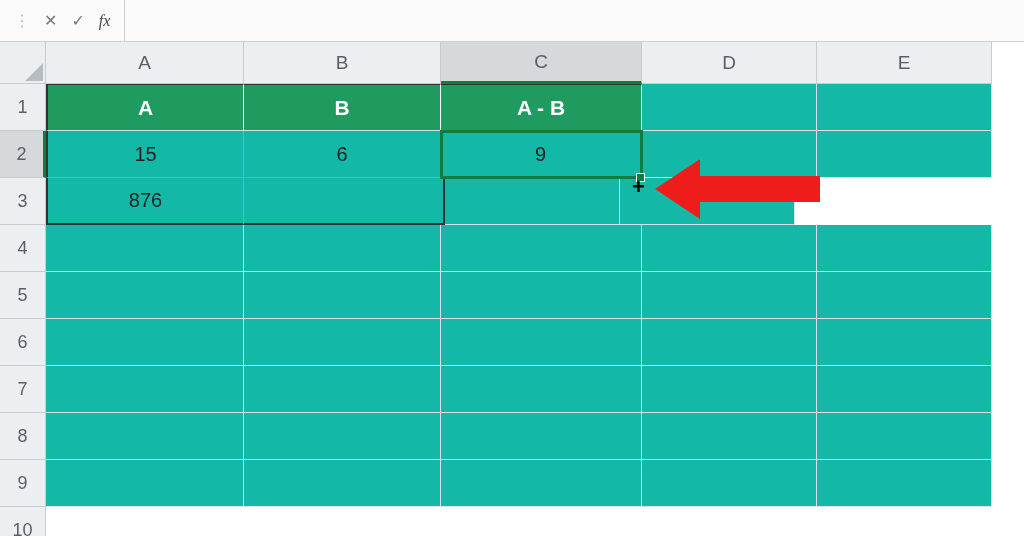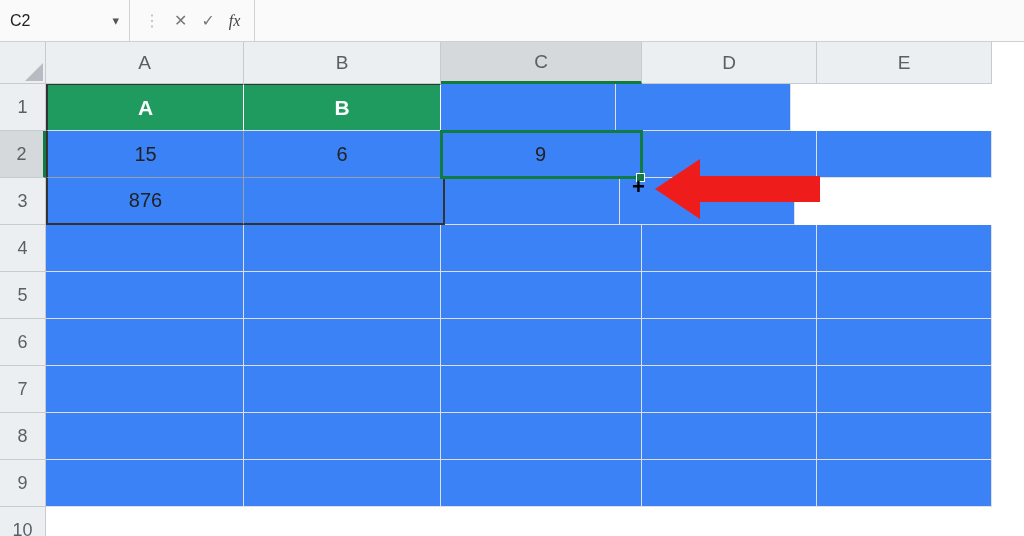--- a/index.html
+++ b/index.html
@@ -120,21 +120,21 @@
   .row { display: flex; }
   .cell {
     height: 47px;
     border-right: 1px solid #dcdfe4;
     border-bottom: 1px solid #dcdfe4;
     display: flex;
     align-items: center;
     justify-content: center;
     font-size: 19px;
     position: relative;
-    background: #3b82f6;
+    background: #14b8a6;
   }
   
   .hdr {
     background: #1f9b5f;
     color: #fff;
     font-weight: 700;
     font-size: 21px;
     border-right: 1px solid #fff;
   }
   .hdr:last-child { border-right: 2px solid #333; }
@@ -172,24 +172,20 @@
   }
   .arrow {
     position: absolute;
     z-index: 6;
   }
 </style>
 </head>
 <body>
 
 <div class="formula-bar">
-  <div class="namebox">
-    <span>C2</span>
-    <span class="chev">▾</span>
-  </div>
   <div class="fbar-btns">
     <span class="sep">⋮</span>
     <span>✕</span>
     <span>✓</span>
     <span class="fx">fx</span>
   </div>
 </div>
 
 <div class="sheet">
   <div class="corner">
@@ -214,20 +210,21 @@
       <div class="rh">6</div>
       <div class="rh">7</div>
       <div class="rh">8</div>
       <div class="rh">9</div>
       <div class="rh">10</div>
     </div>
   <div class="cells" id="cells">
       <div class="row">
         <div class="cell hdr data-top data-left" style="width: 198px;">A</div>
         <div class="cell hdr data-top" style="width: 197px;">B</div>
+        <div class="cell hdr data-top" style="width: 201px;">A - B</div>
         <div class="cell" style="width: 175px;"></div>
         <div class="cell" style="width: 175px;"></div>
       </div>
       <div class="row">
         <div class="cell data-cell inner data-left" style="width: 198px;">15</div>
         <div class="cell data-cell inner" style="width: 197px;">6</div>
         <div class="cell data-cell sel-cell" style="width: 201px;">9<div class="fill-handle"></div></div>
         <div class="cell" style="width: 175px;"></div>
         <div class="cell" style="width: 175px;"></div>
       </div>

